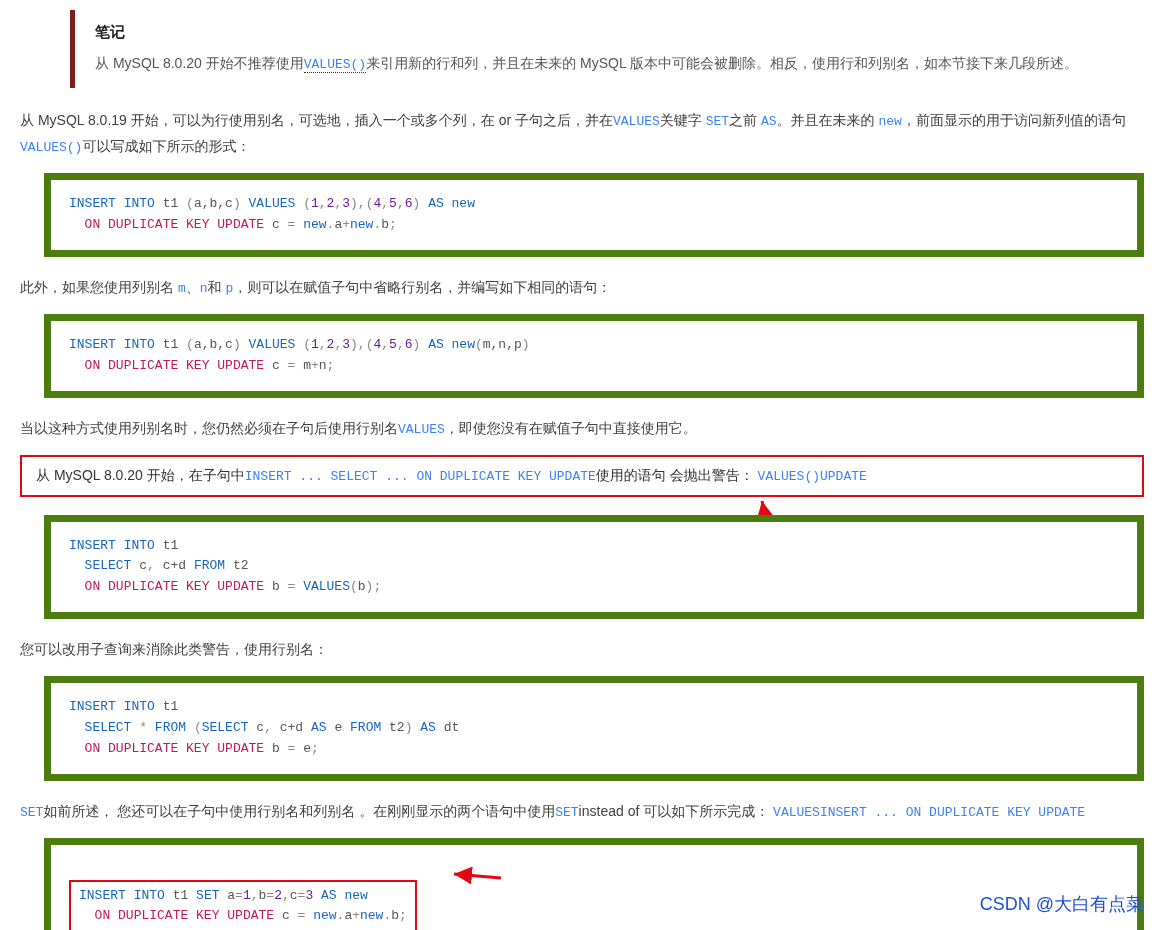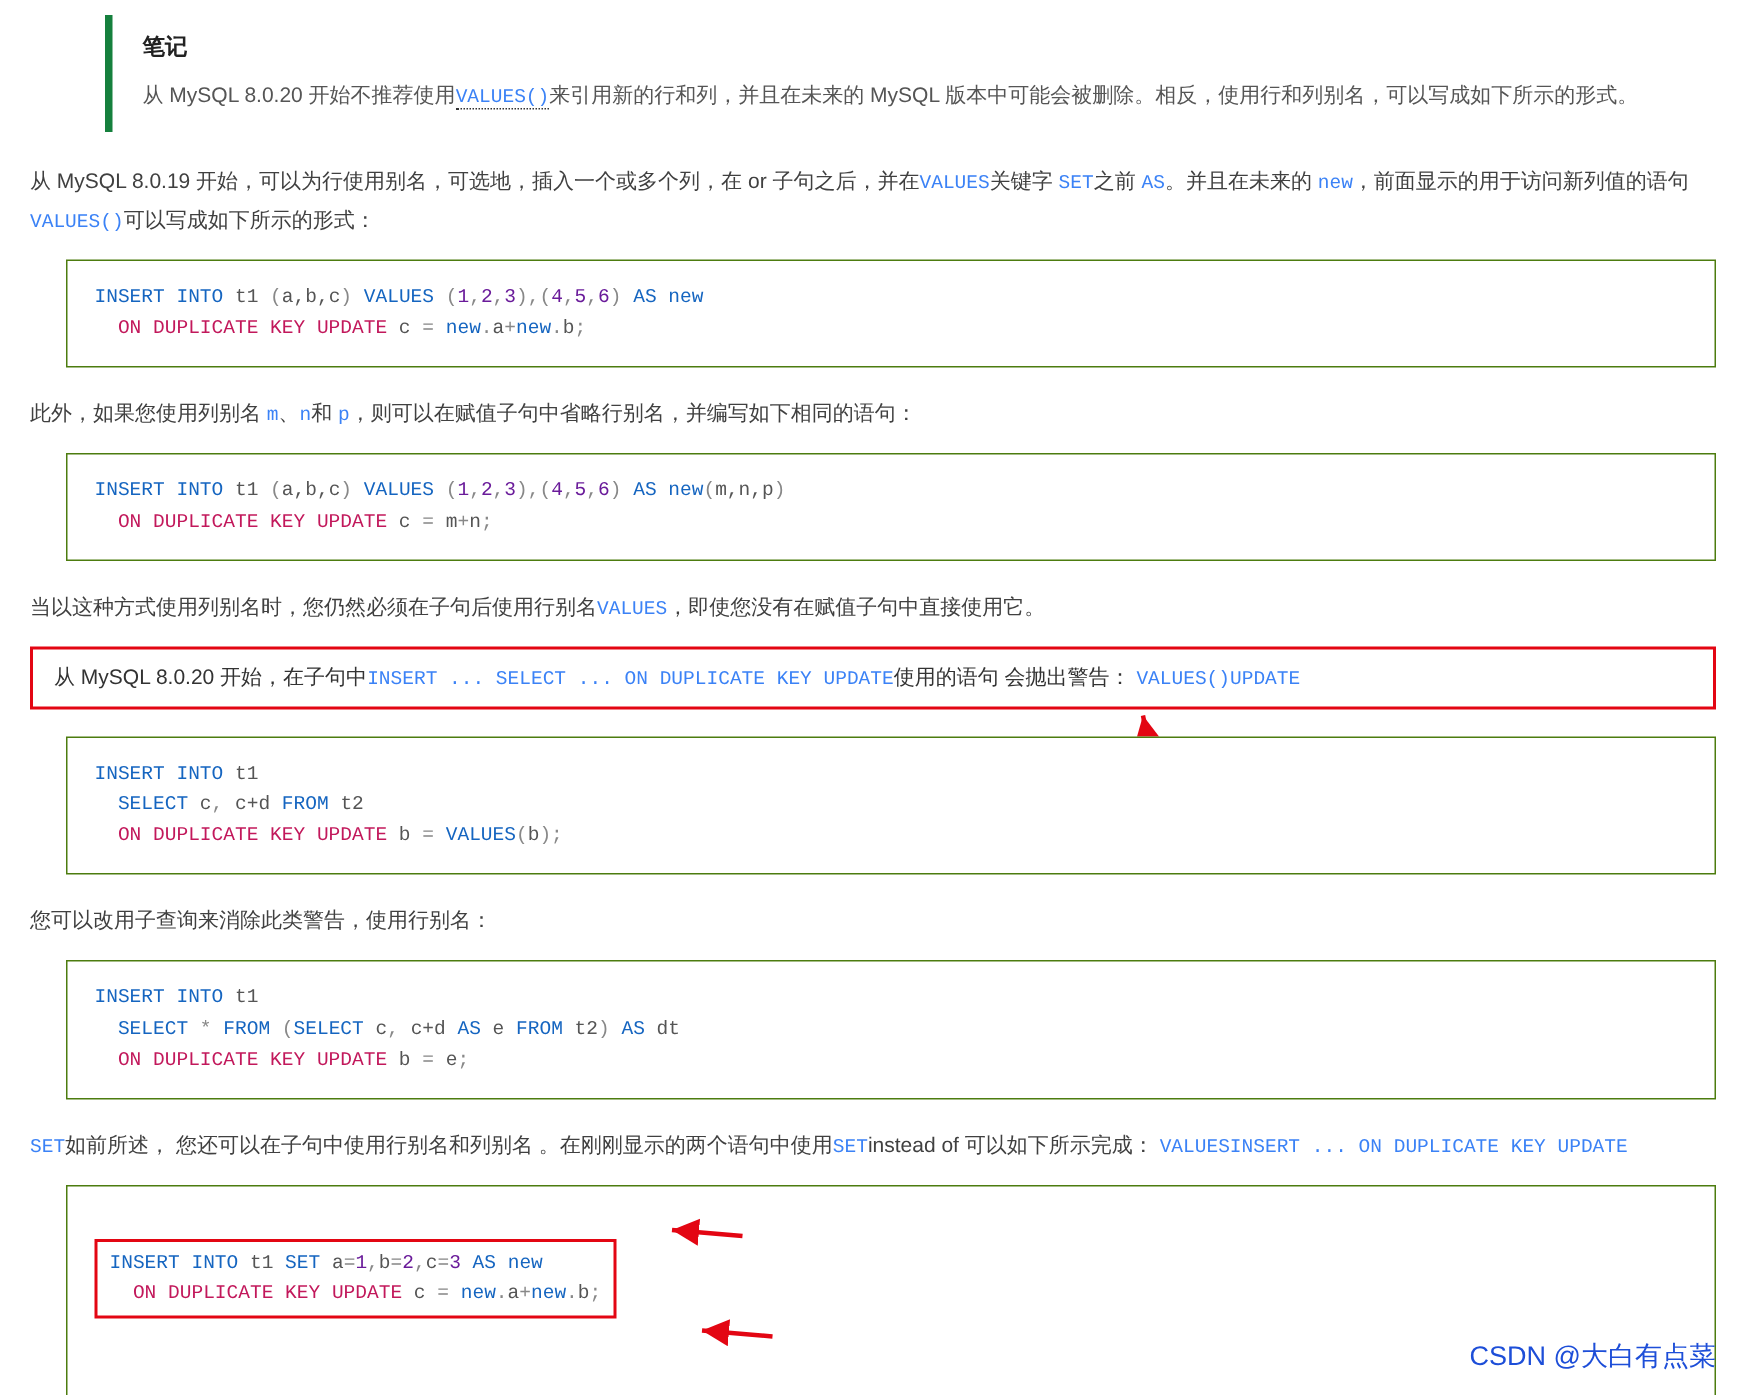--- a/index.html
+++ b/index.html
@@ -5,21 +5,21 @@
   body {
     margin: 0;
     padding: 10px 20px;
     font-family: "Microsoft YaHei", Arial, sans-serif;
     font-size: 14px;
     color: #404040;
     background: #ffffff;
     line-height: 1.8;
   }
   .note-box {
-    border-left: 5px solid #15803d;
+    border-left: 5px solid #7f1d1d;
     padding: 8px 20px 12px 20px;
     margin: 0 0 20px 50px;
     background: #ffffff;
   }
   .note-title {
     font-weight: bold;
     font-size: 15px;
     color: #222;
     margin-bottom: 6px;
   }
@@ -34,21 +34,21 @@
     font-family: Consolas, "Courier New", monospace;
     font-size: 13px;
     color: #3b82f6;
   }
   p.body-text {
     margin: 14px 0;
     color: #404040;
     font-size: 14px;
   }
   .code-block {
-    border: 1px solid #4d7c0f;
+    border: 7px solid #4d7c0f;
     background: #fff;
     padding: 14px 18px;
     margin: 12px 0 18px 24px;
     font-family: Consolas, "Courier New", monospace;
     font-size: 13px;
     line-height: 1.6;
     white-space: pre;
     color: #555;
     position: relative;
   }
@@ -88,21 +88,21 @@
     pointer-events: none;
     user-select: none;
   }
 </style>
 </head>
 <body>
 
 <div class="note-box">
   <div class="note-title">笔记</div>
   <div class="note-body">
-    <span>从 MySQL 8.0.20 开始不推荐使用</span><span class="mono underline-link">VALUES()</span><span>来引用新的行和列，并且在未来的 MySQL 版本中可能会被删除。相反，使用行和列别名，可以写成如下所示的形式。</span>
+    <span>从 MySQL 8.0.20 开始不推荐使用</span><span class="mono underline-link">VALUES()</span><span>来引用新的行和列，并且在未来的 MySQL 版本中可能会被删除。相反，使用行和列别名，如本节接下来几段所述。</span>
   </div>
 </div>
 
 <p class="body-text">
   <span>从 MySQL 8.0.19 开始，可以为行使用别名，可选地，插入一个或多个列，在 or 子句之后，并在</span><code class="inline">VALUES</code><span>关键字 </span><code class="inline">SET</code><span>之前 </span><code class="inline">AS</code><span>。并且在未来的 </span><code class="inline">new</code><span>，前面显示的用于访问新列值的语句</span><code class="inline">VALUES()</code><span>可以写成如下所示的形式：</span>
 </p>
 
 <div class="code-block"><span class="kw">INSERT</span> <span class="kw">INTO</span> <span class="id">t1</span> <span class="sym">(</span><span class="id">a,b,c</span><span class="sym">)</span> <span class="kw">VALUES</span> <span class="sym">(</span><span class="num">1</span><span class="sym">,</span><span class="num">2</span><span class="sym">,</span><span class="num">3</span><span class="sym">),(</span><span class="num">4</span><span class="sym">,</span><span class="num">5</span><span class="sym">,</span><span class="num">6</span><span class="sym">)</span> <span class="kw2">AS</span> <span class="kw">new</span>
   <span class="idb">ON</span> <span class="idb">DUPLICATE</span> <span class="idb">KEY</span> <span class="idb">UPDATE</span> <span class="id">c</span> <span class="sym">=</span> <span class="kw">new</span><span class="sym">.</span><span class="id">a</span><span class="sym">+</span><span class="kw">new</span><span class="sym">.</span><span class="id">b</span><span class="sym">;</span></div>
 

